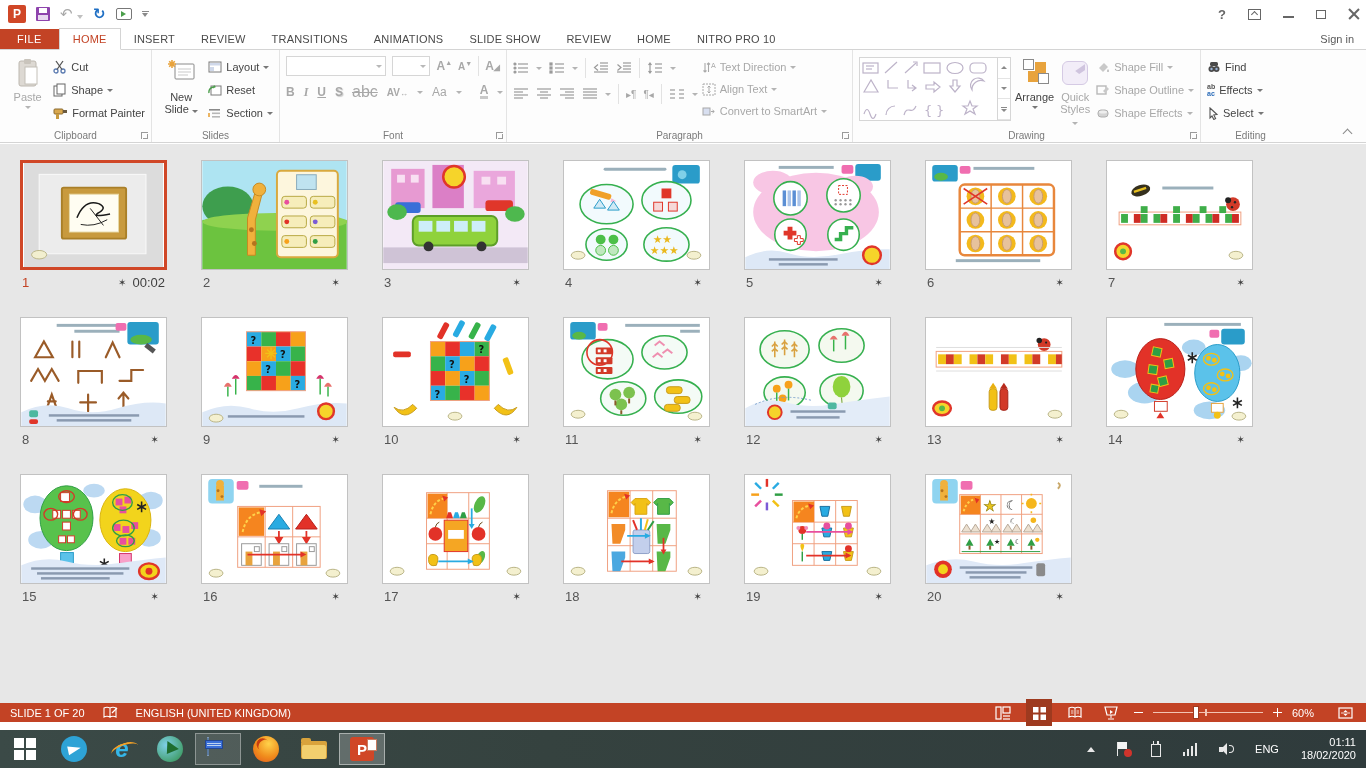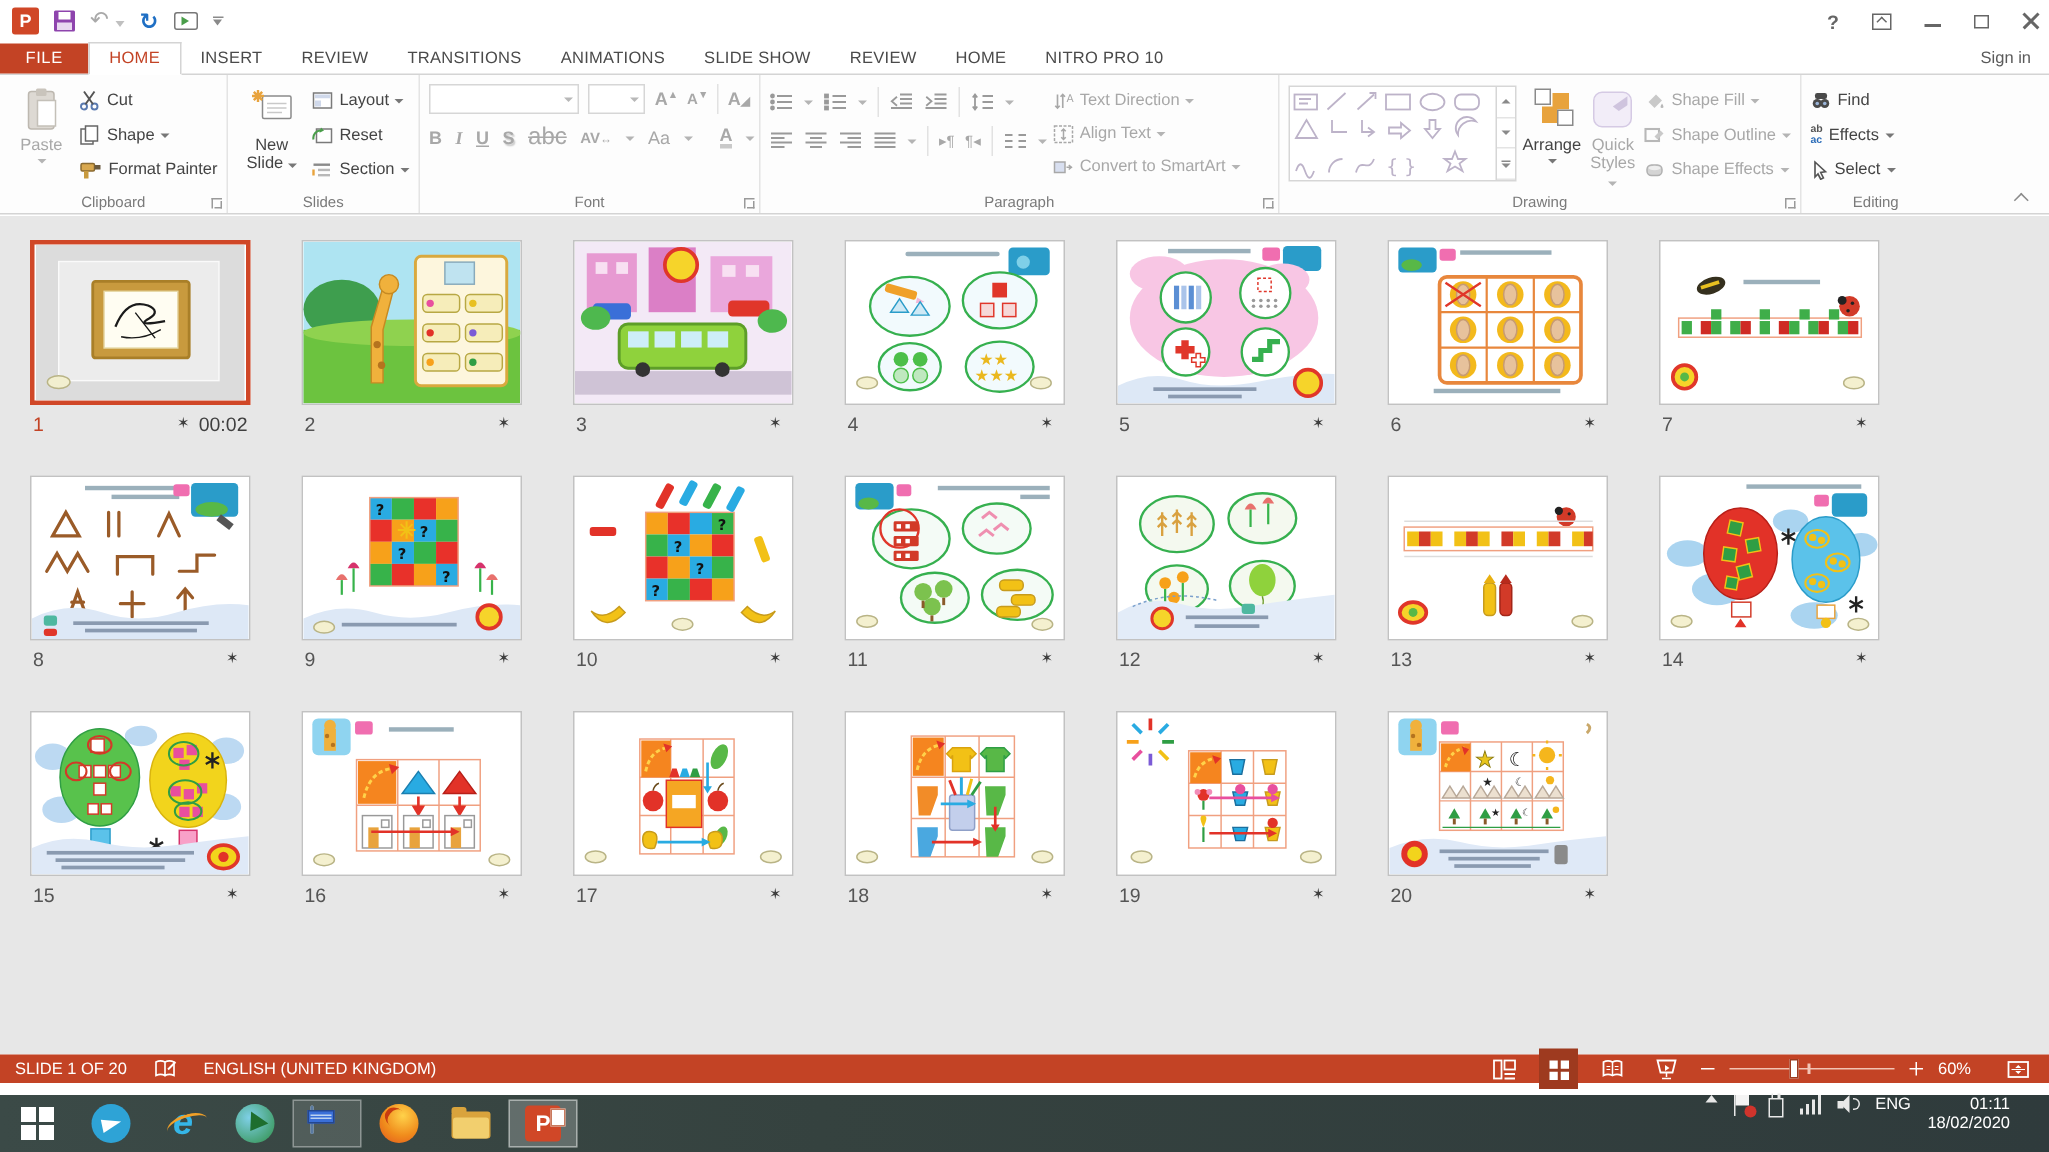--- a/index.html
+++ b/index.html
@@ -128,21 +128,21 @@
   .oskb .kb{position:absolute;left:0px;top:2px;width:18px;height:9px;background:#3a6fd8;border:1px solid #24478f;}
   .oskb .kb i{display:block;width:14px;height:1px;background:#bcd2f0;margin:1.5px auto 0;}
   .ffx{width:26px;height:26px;border-radius:50%;background:radial-gradient(circle at 60% 30%,#ffd24a,#f08c1c 55%,#e2541d);position:relative;}
   .ffx::after{content:"";position:absolute;left:3px;top:3px;width:13px;height:13px;border-radius:50%;border-left:3px solid #c83c10;transform:rotate(40deg);}
   .fold{position:relative;width:26px;height:20px;margin-top:3px;}
   .fold .back{position:absolute;left:0;top:0;width:26px;height:18px;background:#d9a33c;border-radius:2px;}
   .fold .back::before{content:"";position:absolute;left:0;top:-3px;width:10px;height:4px;background:#d9a33c;border-radius:2px 2px 0 0;}
   .fold .front{position:absolute;left:1px;top:4px;width:24px;height:14px;background:#f2cf6e;border-radius:2px;}
   .ppt{width:24px;height:24px;background:#D04727;border-radius:3px;color:#fff;font-weight:bold;font-size:15px;display:flex;align-items:center;justify-content:center;position:relative;}
   .ppt::after{content:"";position:absolute;right:-3px;top:2px;width:8px;height:10px;background:#fff;border:1px solid #c87a5e;}
-  .tray{margin-left:auto;display:flex;align-items:flex-start;gap:11px;padding-right:26px;font-size:11px;}
+  .tray{margin-left:auto;display:flex;align-items:center;gap:22px;padding-right:10px;font-size:11px;}
   .trayup{width:0;height:0;border-left:4px solid transparent;border-right:4px solid transparent;border-bottom:5px solid #e8e8e8;}
   .flagicon{position:relative;width:12px;height:14px;}
   .flagicon::before{content:"";position:absolute;left:0;top:0;width:1.5px;height:14px;background:#e8e8e8;}
   .flagicon::after{content:"";position:absolute;left:1.5px;top:0;width:9px;height:7px;background:#f4f4f4;}
   .flagicon i{position:absolute;right:-3px;bottom:-1px;width:8px;height:8px;border-radius:50%;background:#d0342c;}
   .plugicon{width:10px;height:13px;border:1.5px solid #e8e8e8;position:relative;margin-top:2px;}
   .plugicon::before{content:"";position:absolute;left:1px;top:-4px;width:1.5px;height:3px;background:#e8e8e8;}
   .plugicon::after{content:"";position:absolute;right:1px;top:-4px;width:1.5px;height:3px;background:#e8e8e8;}
   .sig{display:flex;align-items:flex-end;gap:1.5px;height:13px;}
   .sig i{width:2.5px;background:#e8e8e8;display:block;}

